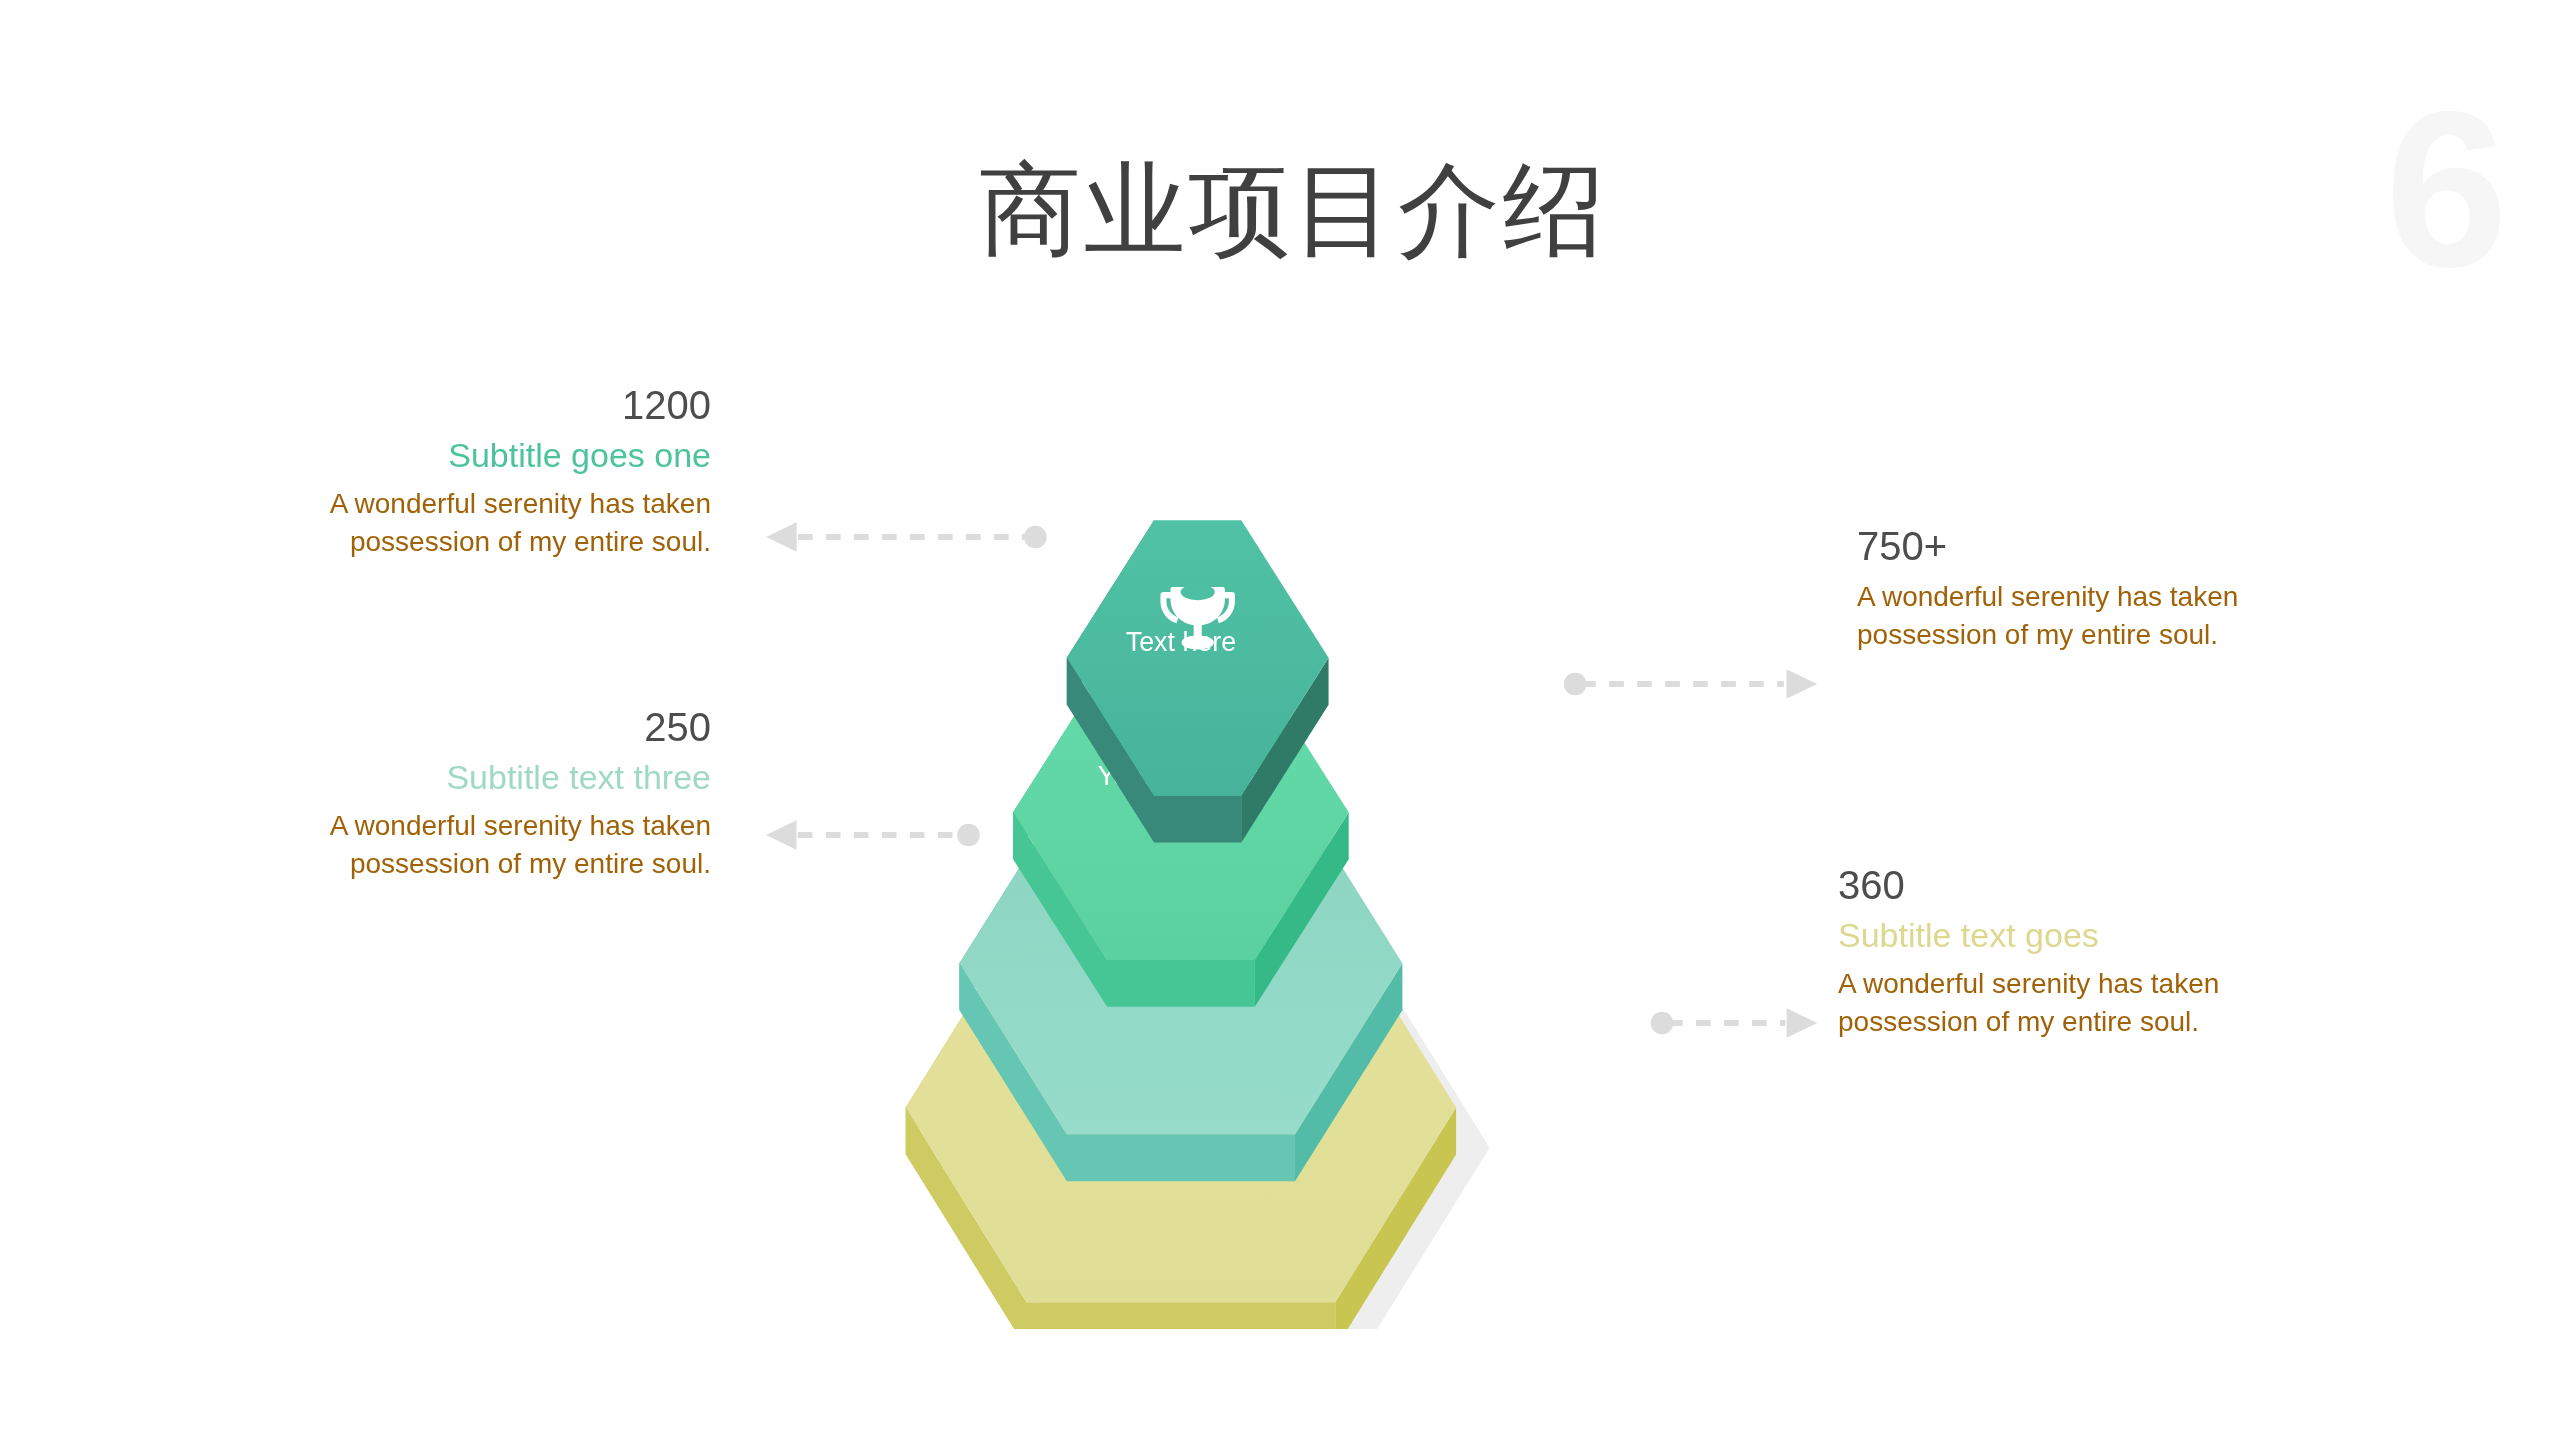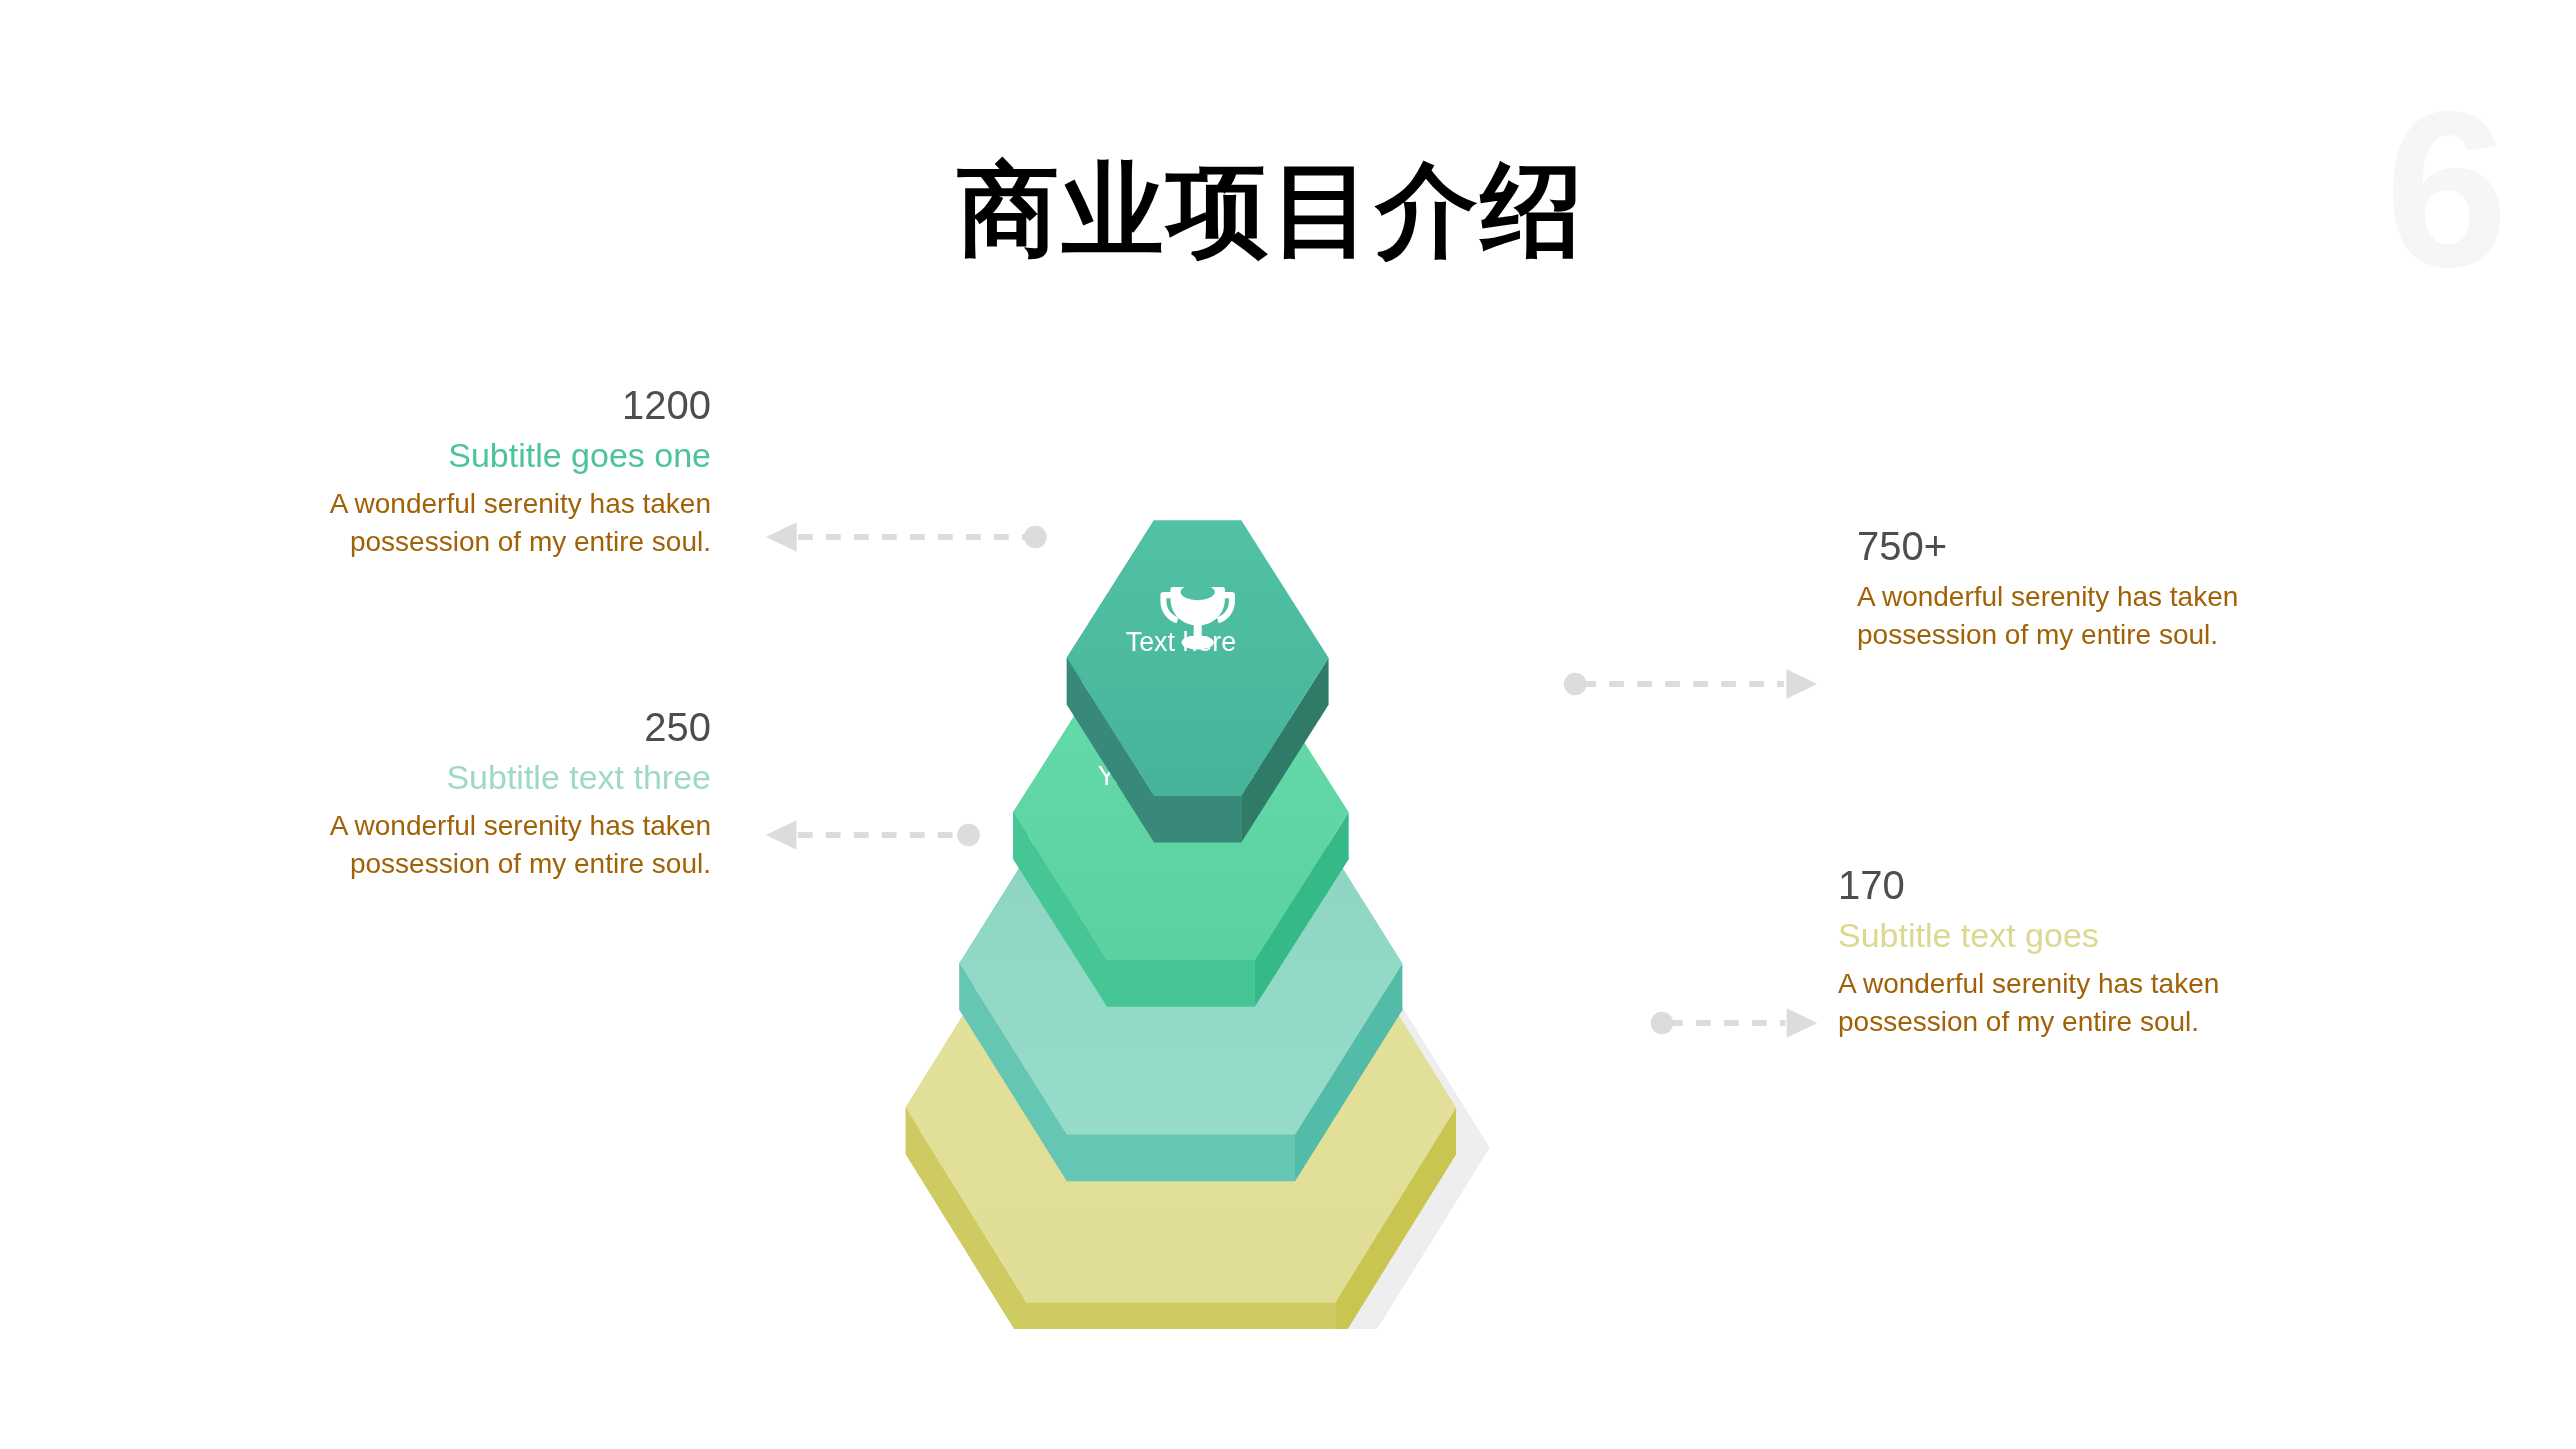--- a/index.html
+++ b/index.html
@@ -21,25 +21,25 @@
     line-height:1;
     font-weight:700;
     color:#f6f6f6;
     letter-spacing:-4px;
     user-select:none;
   }
 
   
   .page-title{
     position:absolute;
-    left:957px; top:156px;
+    left:979px; top:156px;
     font-size:102px;
     line-height:1.05;
-    font-weight:700;
-    color:#000000;
+    font-weight:400;
+    color:#404040;
     letter-spacing:2.7px;
     white-space:nowrap;
     font-family:"DejaVu Sans","Liberation Sans",sans-serif;
   }
 
   
   .info{position:absolute;width:470px;}
   .info .num{
     font-size:40px;
     line-height:1.05;
@@ -218,19 +218,19 @@
     <div class="sub" style="color:#9fd9c6">Subtitle text three</div>
     <div class="desc">A wonderful serenity has taken possession of my entire soul.</div>
   </div>
 
   <div class="info right info-2">
     <div class="num">750+</div>
     <div class="desc">A wonderful serenity has taken possession of my entire soul.</div>
   </div>
 
   <div class="info right info-4">
-    <div class="num">170</div>
+    <div class="num">360</div>
     <div class="sub" style="color:#dcd88f">Subtitle text goes</div>
     <div class="desc">A wonderful serenity has taken possession of my entire soul.</div>
   </div>
 
 </div>
 
 
 </body></html>

